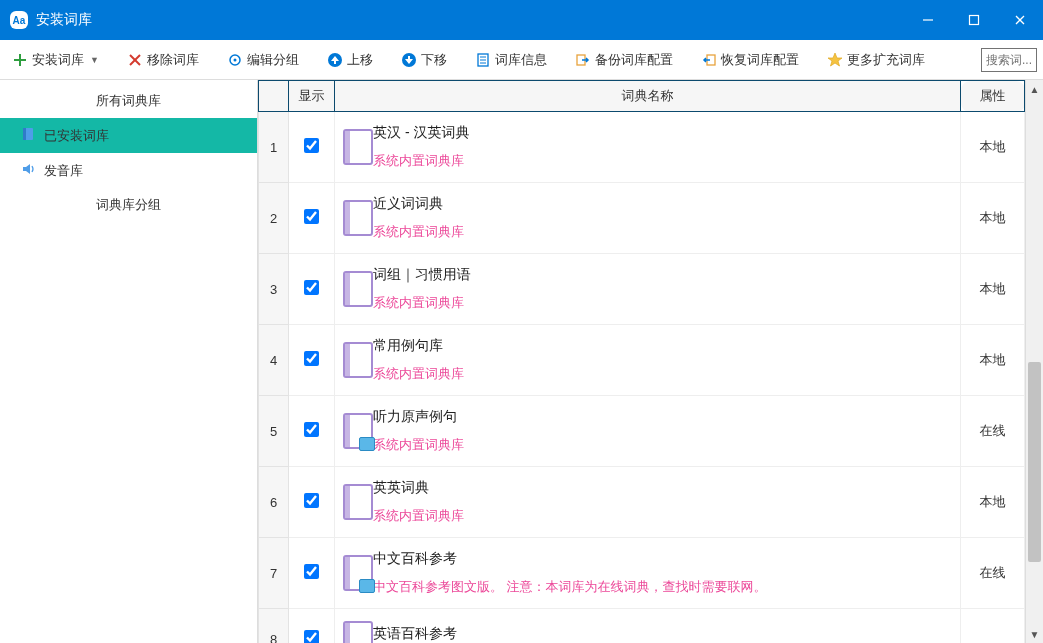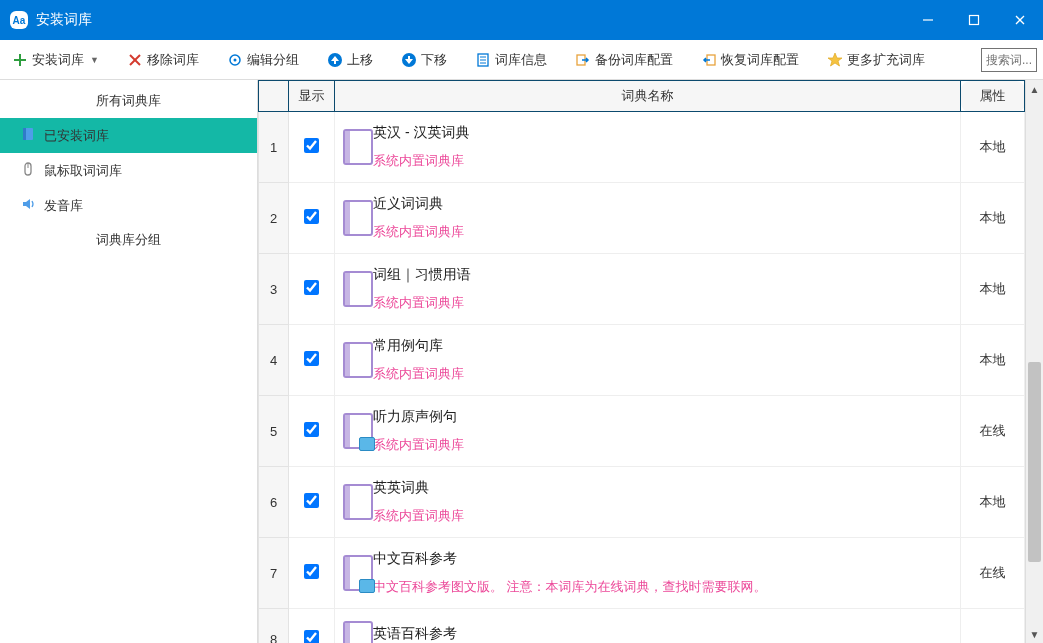--- a/index.html
+++ b/index.html
@@ -251,27 +251,20 @@
     <div id="side-items">
         <div class="side-item selected">
           <span><svg class="ico" viewBox="0 0 16 16">
               <rect x="3" y="2" width="10" height="12" rx="1" fill="#4f9de8"></rect>
               <rect x="3" y="2" width="3" height="12" fill="#2f7bc8"></rect>
             </svg></span>
           <span>已安装词库</span>
         </div>
         <div class="side-item">
           <span><svg class="ico" viewBox="0 0 16 16">
-              <rect x="5" y="2" width="6" height="12" rx="3" fill="none" stroke="#888" stroke-width="1.3"></rect>
-              <line x1="8" y1="2" x2="8" y2="7" stroke="#888"></line>
-            </svg></span>
-          <span>鼠标取词词库</span>
-        </div>
-        <div class="side-item">
-          <span><svg class="ico" viewBox="0 0 16 16">
               <path d="M3 6 L6 6 L10 3 L10 13 L6 10 L3 10 Z" fill="#4f9de8"></path>
               <path d="M12 5 Q14 8 12 11" fill="none" stroke="#4f9de8" stroke-width="1.3"></path>
             </svg></span>
           <span>发音库</span>
         </div>
       </div>
     <div class="side-head">词典库分组</div>
   </div>
 
   <div class="main">

